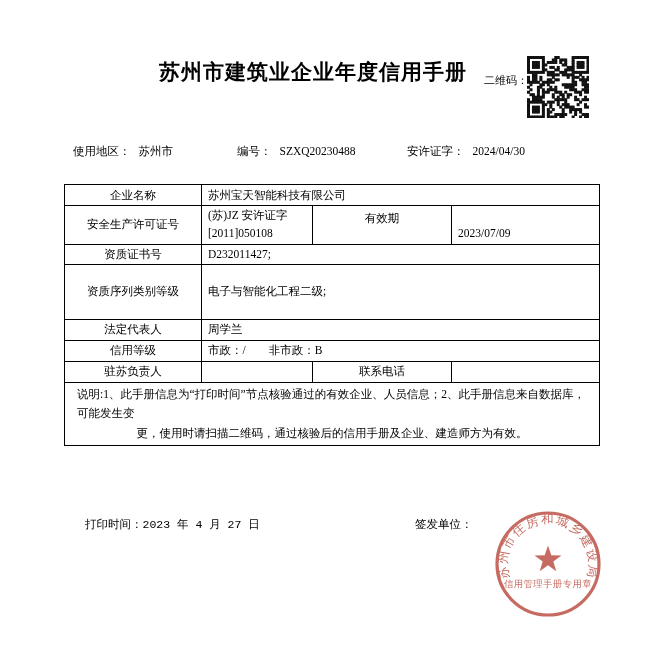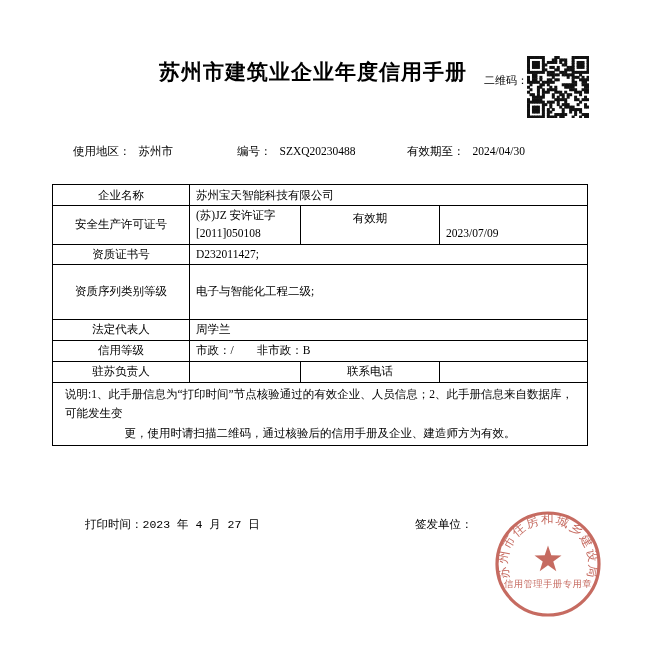--- a/index.html
+++ b/index.html
@@ -14,21 +14,21 @@
   }
   .qr-label{position:absolute;top:73px;left:484px;font-size:11px;}
   .qr-box{position:absolute;top:56px;left:527px;width:62px;height:62px;}
   .meta{position:absolute;top:144px;left:0;width:650px;font-size:11.5px;}
   .meta .item{position:absolute;white-space:nowrap;}
   .meta .i1{left:73px;}
   .meta .i2{left:237px;}
   .meta .i3{left:407px;}
   .meta .lab{margin-right:8px;}
   table.doc{
-    position:absolute;left:52px;top:184px;width:535px;
+    position:absolute;left:64px;top:184px;width:535px;
     border-collapse:collapse;table-layout:fixed;border-radius:27px;
   }
   table.doc td{
     border:1px solid #000;font-size:11.5px;vertical-align:middle;
     padding:1px 6px;overflow:hidden;
   }
   td.lbl{text-align:center;padding:1px 2px;}
   td.val{text-align:left;font-size:12px;}
   td.num{font-size:11.5px;}
   tr.h21{height:21px;} tr.h22{height:22px;} tr.h20{height:20px;}
@@ -380,21 +380,21 @@
 </div>
 
 <div class="meta">
   <span class="item i1">
     <span class="lab">使用地区：</span><span>苏州市</span>
   </span>
   <span class="item i2">
     <span class="lab">编号：</span><span>SZXQ20230488</span>
   </span>
   <span class="item i3">
-    <span class="lab">有效期至：</span><span>2024/04/30</span>
+    <span class="lab">安许证字：</span><span>2024/04/30</span>
   </span>
 </div>
 
 <table class="doc">
   <colgroup>
       <col style="width:137px">
       <col style="width:111px">
       <col style="width:139px">
       <col style="width:148px">
     </colgroup>

